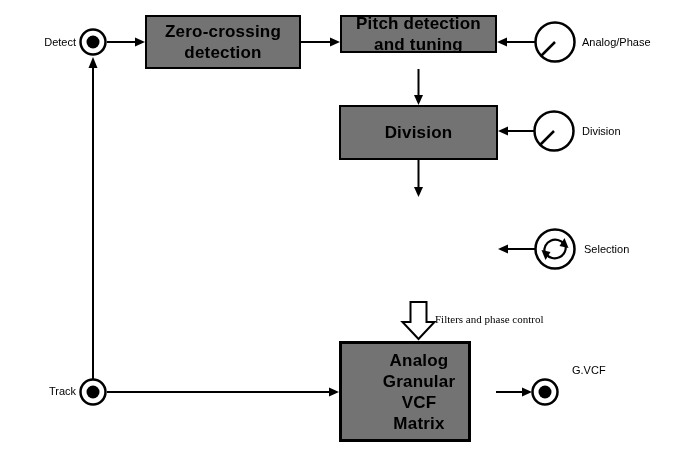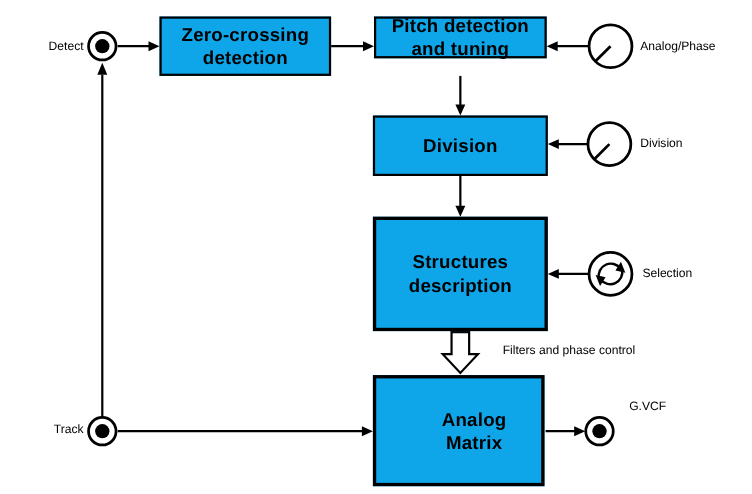--- a/index.html
+++ b/index.html
@@ -8,50 +8,50 @@
     width:684px;height:449px;
     background:#ffffff;
     font-family:"Liberation Sans","DejaVu Sans",sans-serif;
     color:#000;
     overflow:hidden;
   }
   .wires{position:absolute;left:0;top:0;width:684px;height:449px;}
   .box{
     position:absolute;
     box-sizing:border-box;
-    background:#0ea5e9;
+    background:#737373;
     border:2.5px solid #000;
     display:flex;
     flex-direction:column;
     align-items:center;
     justify-content:center;
     text-align:center;
     font-weight:bold;
     font-size:17px;
     line-height:21px;
     letter-spacing:0.2px;
   }
   .box-zero     {left:145px;top:15px; width:156px;height:54px;}
   .box-pitch    {left:340px;top:15px; width:157px;height:38px;}
   .box-division {left:339px;top:105px;width:159px;height:55px;}
   .box-structures{left:339px;top:197px;width:159px;height:104px;border-width:3px;}
-  .box-matrix   {left:339px;top:341px;width:156px;height:101px;border-width:3.5px;padding-left:28px;}
+  .box-matrix   {left:339px;top:341px;width:132px;height:101px;border-width:3.5px;padding-left:28px;}
   .lbl{
     position:absolute;
     font-size:11px;
     line-height:21px;
     white-space:nowrap;
   }
   .lbl-detect {top:32px; left:10px; width:66px; text-align:right;}
   .lbl-input  {top:381px;left:10px; width:66px; text-align:right;}
   .lbl-track  {top:32px; left:582px;}
   .lbl-divknob{top:121px;left:582px;}
   .lbl-select {top:239px;left:584px;}
   .lbl-gvcf   {top:360px;left:572px;}
-  .lbl-filters{top:309px;left:457px;}
+  .lbl-filters{top:309px;left:435px;font-family:Liberation Serif, serif;}
 </style>
 </head>
 <body>
 
 <div class="canvas">
 
   <svg class="wires" viewBox="0 0 684 449">
     <g stroke="#000" stroke-width="2" fill="none">
 
       <line x1="107" y1="42" x2="137" y2="42"></line>
@@ -125,26 +125,23 @@
     <span>Zero-crossing</span>
     <span>detection</span>
   </div>
   <div class="box box-pitch">
     <span>Pitch detection</span>
     <span>and tuning</span>
   </div>
   <div class="box box-division">
     <span>Division</span>
   </div>
-  <div class="box box-structures">
-    <span>Structures</span>
-    <span>description</span>
-  </div>
   <div class="box box-matrix">
     <span>Analog</span>
+    <span>Granular VCF</span>
     <span>Matrix</span>
   </div>
 
   <div class="lbl lbl-detect">Detect</div>
   <div class="lbl lbl-input">Track</div>
   <div class="lbl lbl-gvcf">G.VCF</div>
   <div class="lbl lbl-track">Analog/Phase</div>
   <div class="lbl lbl-divknob">Division</div>
   <div class="lbl lbl-select">Selection</div>
   <div class="lbl lbl-filters">Filters and phase control</div>

